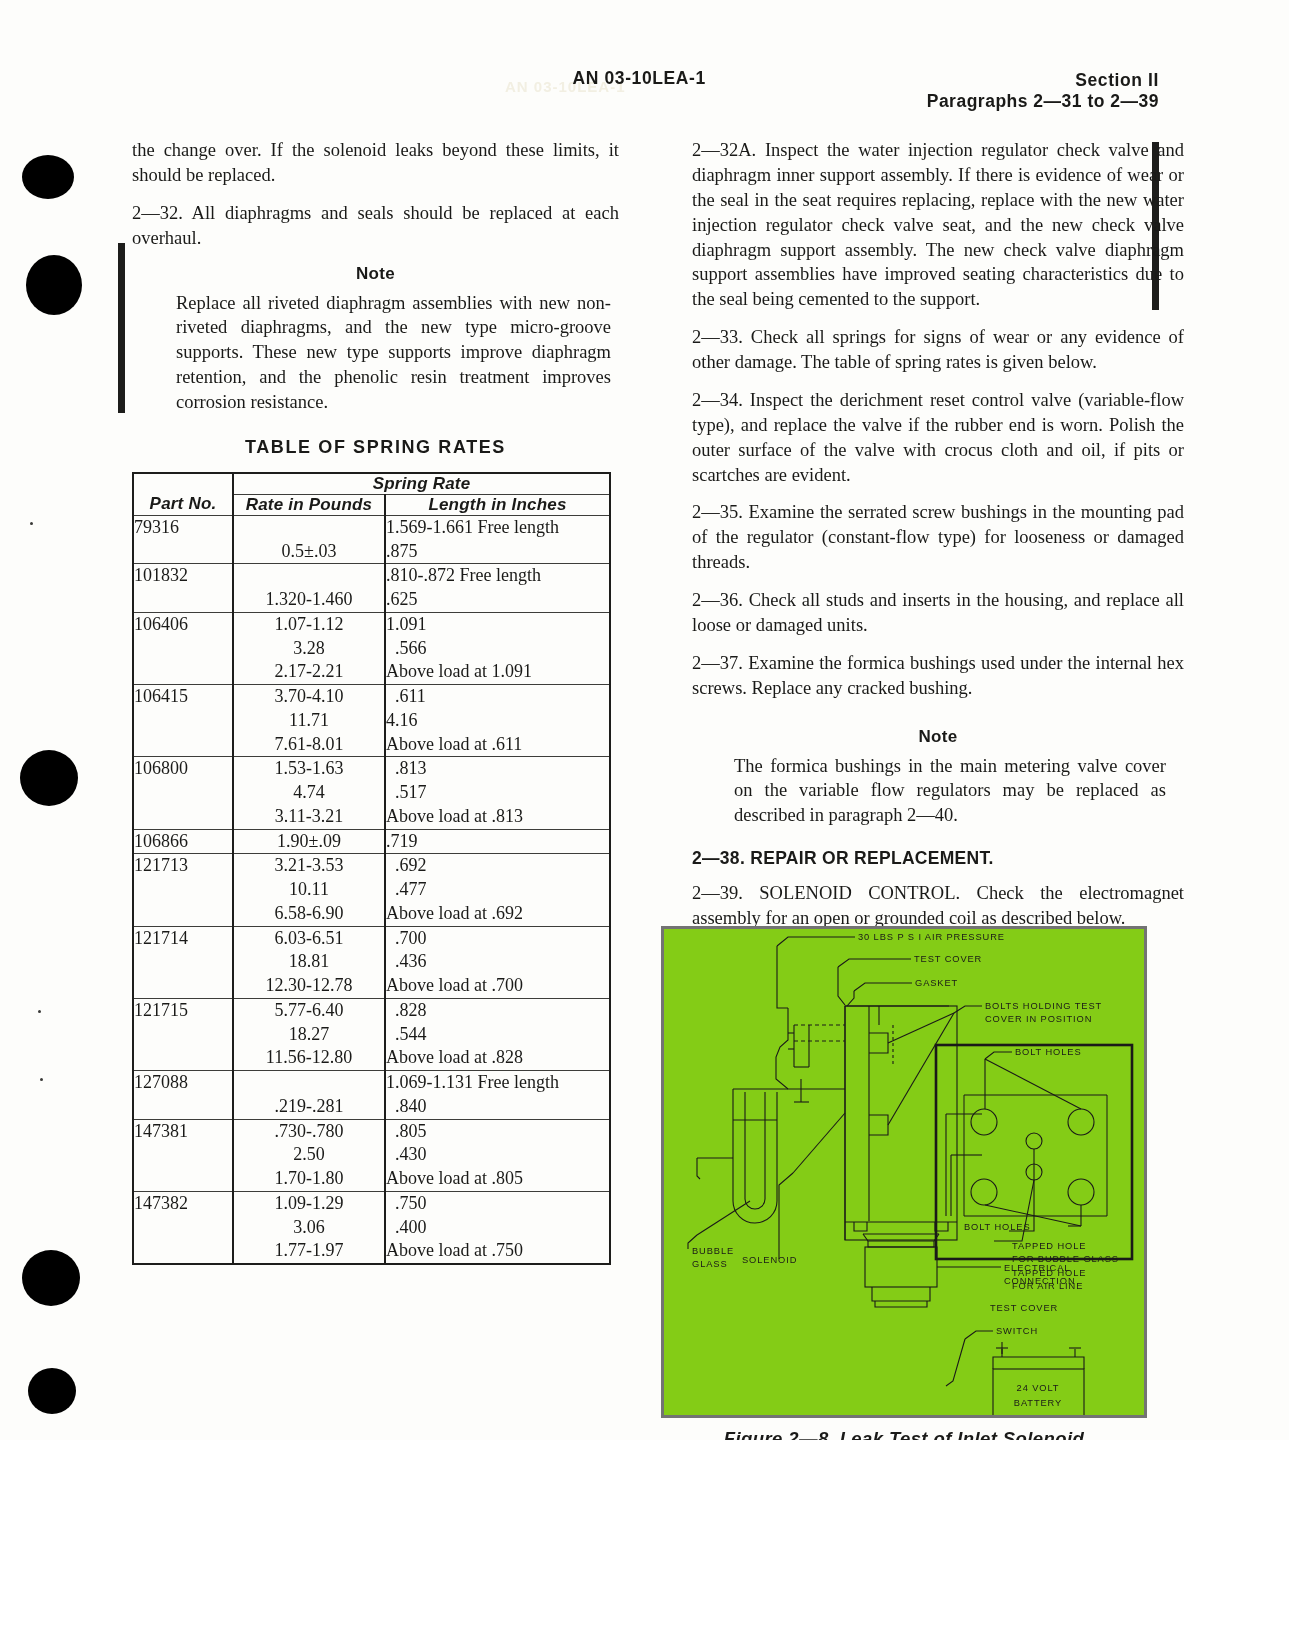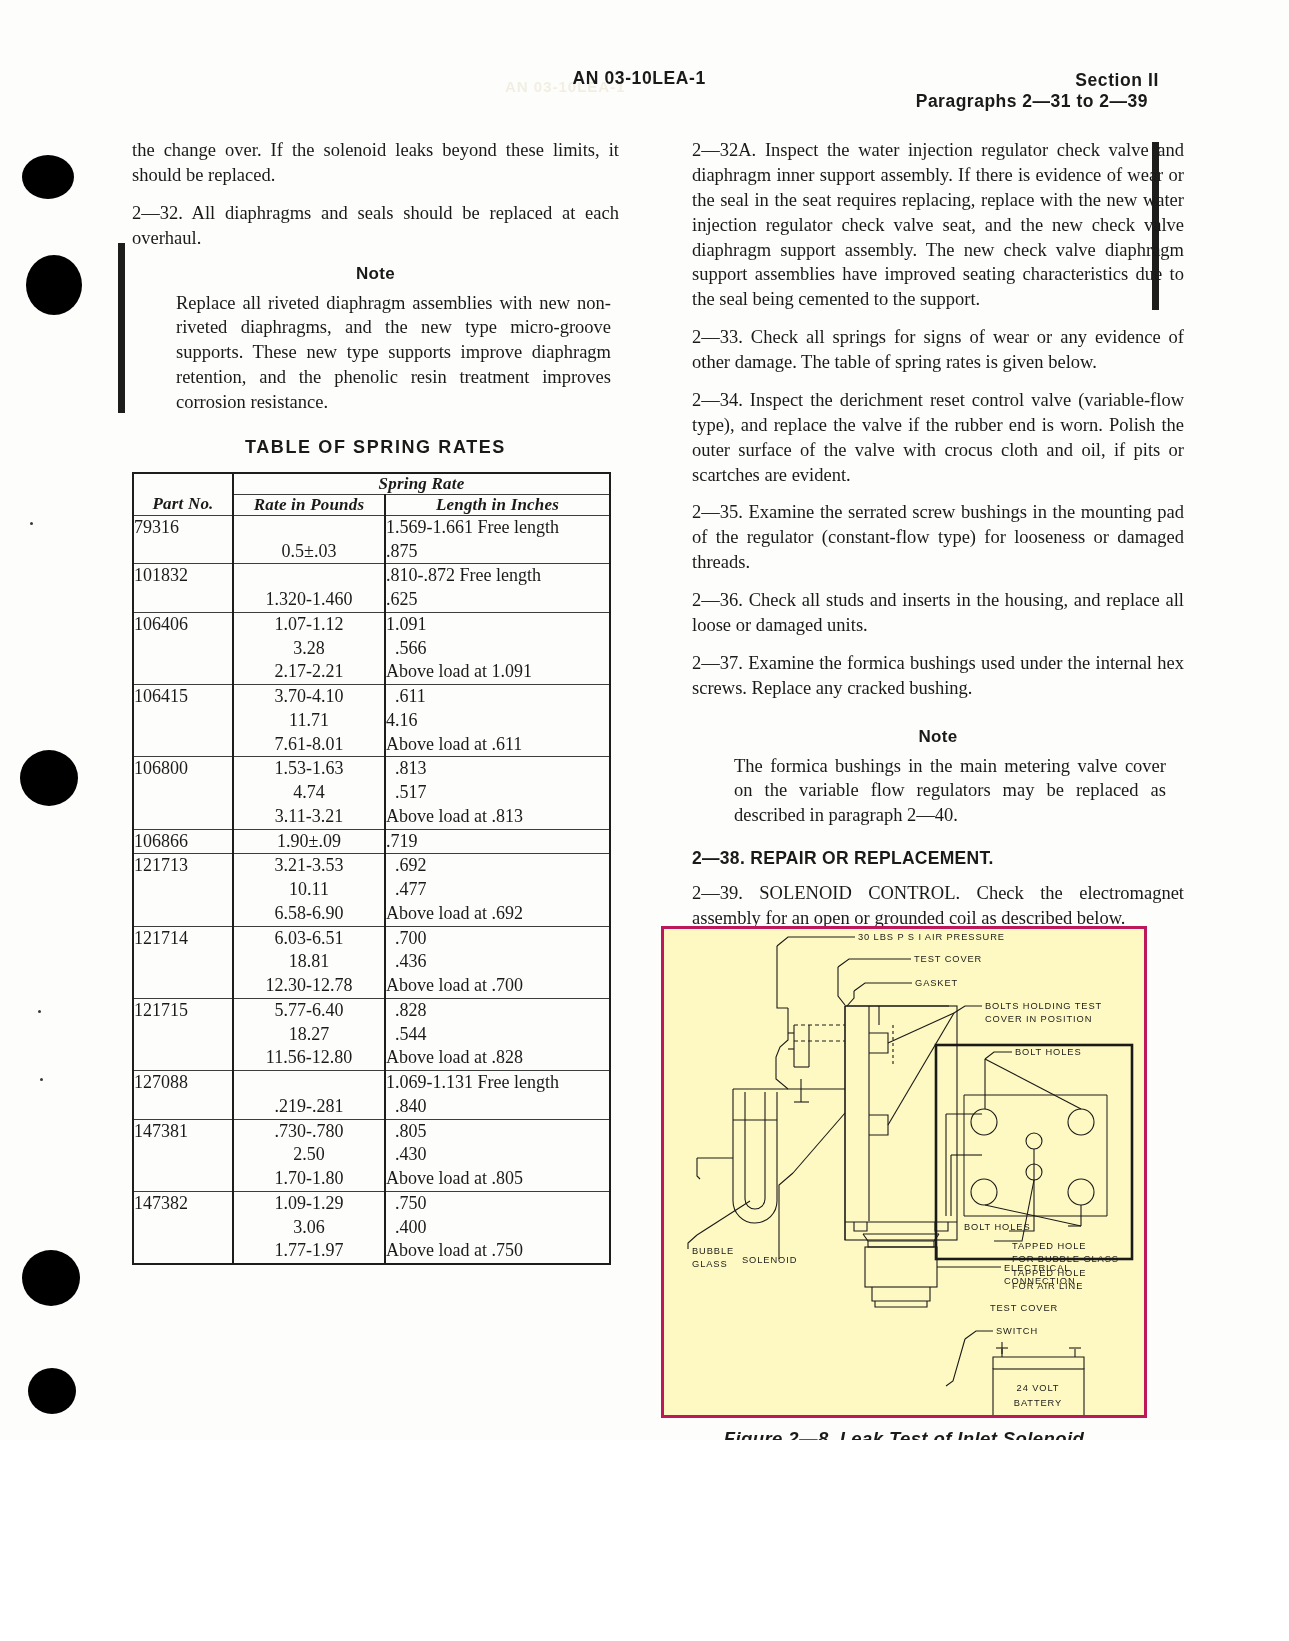--- a/index.html
+++ b/index.html
@@ -54,21 +54,21 @@
     right: 0;
     top: 0;
     text-align: right;
     font-weight: bold;
     font-size: 17.5px;
     letter-spacing: 0.6px;
     line-height: 1.42;
   }
   .runhead .paras {
     position: absolute;
-    right: 11px;
+    right: 0;
     top: 23px;
     text-align: center;
     font-weight: bold;
     font-size: 17.5px;
     letter-spacing: 0.5px;
   }
   .ghost {
     position: absolute;
     left: 505px;
     top: 78px;
@@ -146,21 +146,21 @@
   }
   table.spring td, table.spring th {
     border: 1px solid #3d3d3a;
     padding: 0;
     vertical-align: top;
   }
   table.spring {
     border: 2.5px solid #1d1d1b;
   }
   .th-span, .th-cell {
-    font-family: Liberation Serif, serif;
+    font-family: Liberation Sans, sans-serif;
     font-style: italic;
     font-weight: bold;
     font-size: 17px;
     text-align: center;
     padding: 7px 4px 8px 4px;
     letter-spacing: 0.2px;
   }
   .th-span { padding: 8px 4px 7px 4px; }
   .col-part  { width: 100px; }
   .col-rate  { width: 152px; }
@@ -185,22 +185,22 @@
   td.c-rate .ln, td.c-len .ln, td.c-part .ln { display: block; white-space: pre; }
   td.c-rate.offset1 { }
 
   
   .figure-box {
     position: absolute;
     left: 661px;
     top: 926px;
     width: 486px;
     height: 492px;
-    border: 3px solid #be185d;
-    background: #fef9c3;
+    border: 3px solid #737373;
+    background: #84cc16;
     box-sizing: border-box;
   }
   .figure-box svg { display: block; }
   .fig-caption {
     position: absolute;
     left: 661px;
     top: 1428px;
     width: 486px;
     text-align: center;
     font-family: "Liberation Sans", sans-serif;

